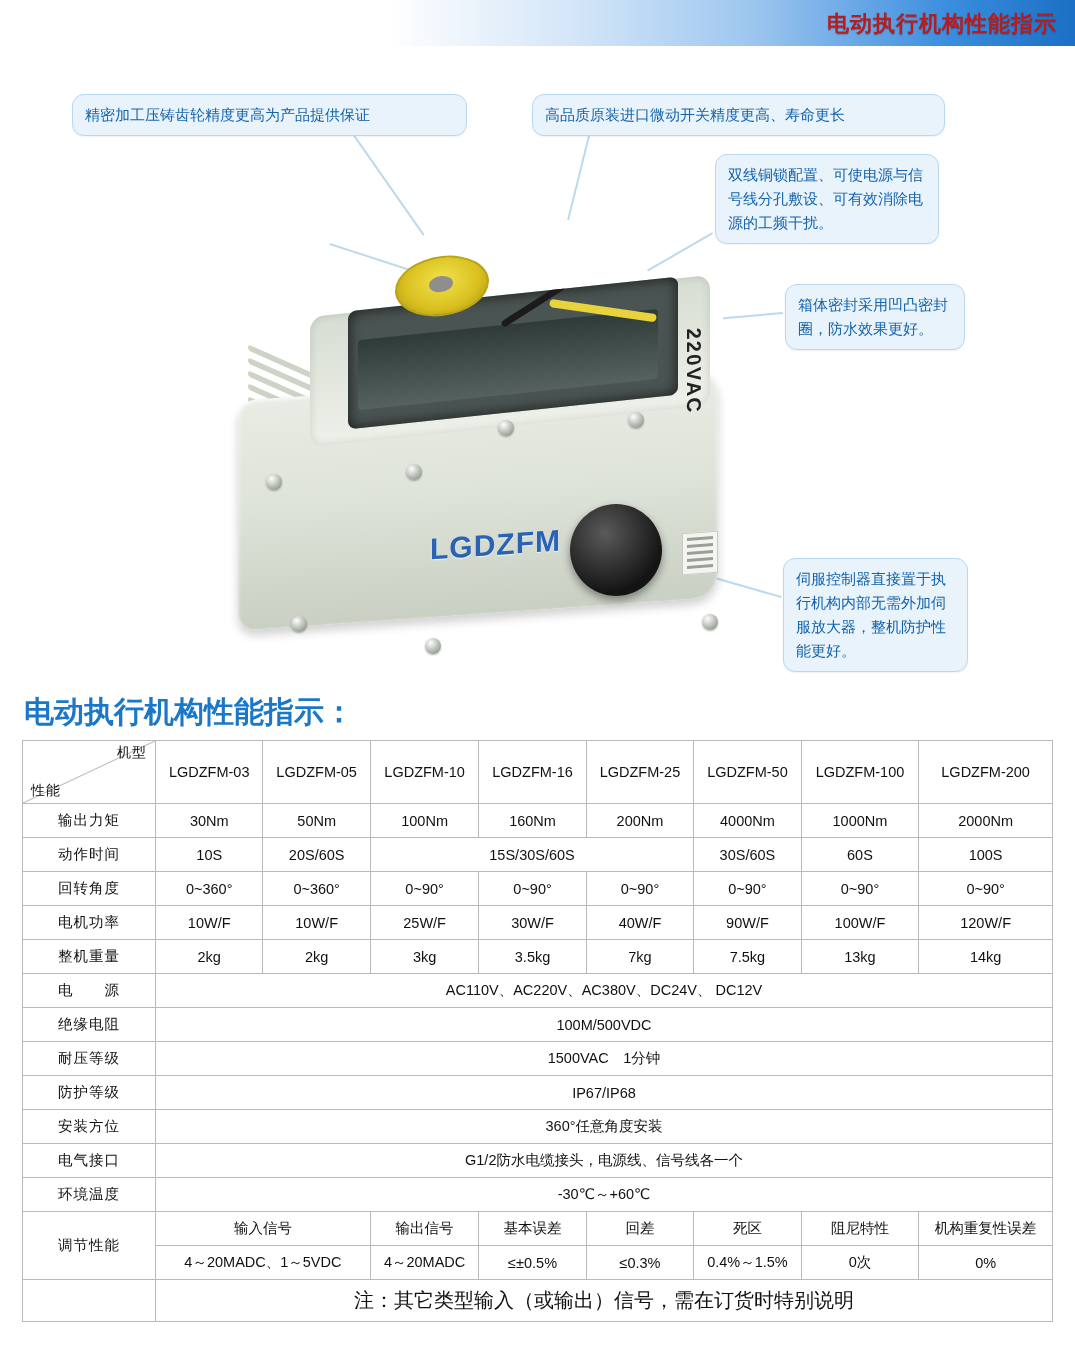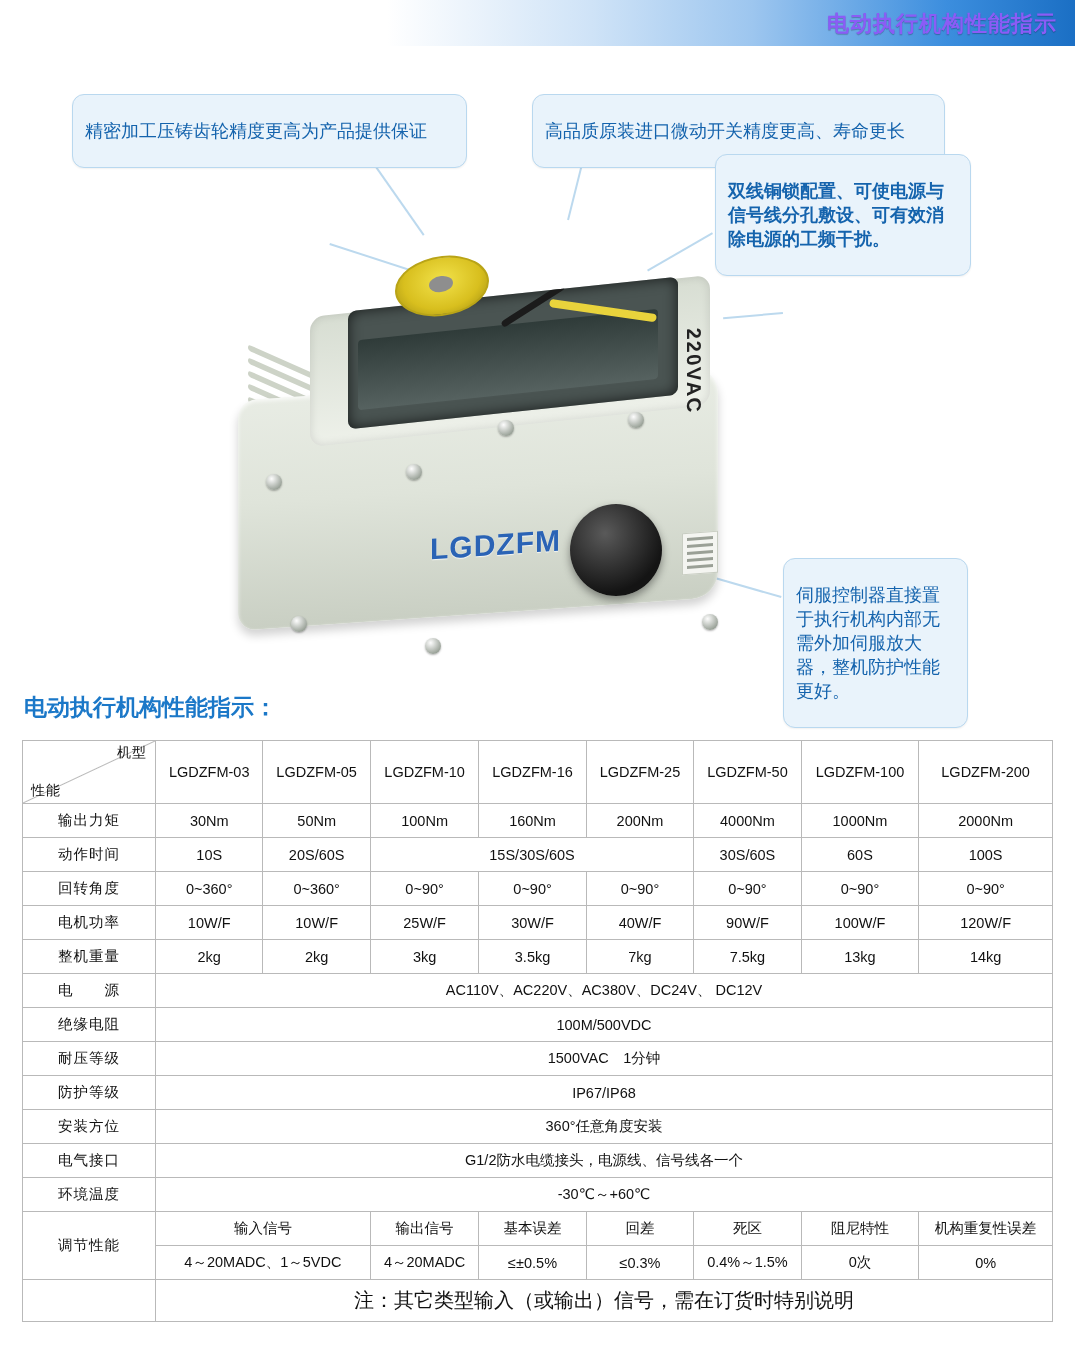--- a/index.html
+++ b/index.html
@@ -15,45 +15,45 @@
   .header{
     position:absolute;left:0;top:0;width:1075px;height:46px;
     background:#ffffff;
   }
   .header .bar{
     position:absolute;right:0;top:0;width:1075px;height:46px;
     background:linear-gradient(to right,#ffffff 0%,#ffffff 36%,#cfe3f7 55%,#9dc6ef 70%,#3c8ede 88%,#1b6fc4 100%);
   }
   .header .title{
     position:absolute;right:18px;top:9px;
-    font-size:22px;font-weight:bold;color:#8b5cf6;
+    font-size:22px;font-weight:bold;color:#b91c1c;
     letter-spacing:1px;
     text-shadow:0 1px 1px rgba(0,0,0,.25);
   }
   
   .photo-area{
     position:absolute;left:0;top:46px;width:1075px;height:640px;
   }
   
   .callout{
     position:absolute;
     background:#e9f3fb;
     border:1px solid #b9d8ef;
     border-radius:12px;
     color:#1463ad;
-    font-size:18px;
+    font-size:15px;
     line-height:24px;
-    padding:24px 12px;
+    padding:8px 12px;
     box-sizing:border-box;
     box-shadow:0 1px 2px rgba(0,0,0,.06);
   }
   .c1{left:72px;top:48px;width:395px;}
   .c2{left:95px;top:150px;width:283px;}
   .c3{left:532px;top:48px;width:413px;}
-  .c4{left:715px;top:108px;width:256px;font-weight:bold;}
+  .c4{left:715px;top:108px;width:224px;}
   .c5{left:785px;top:238px;width:180px;}
   .c6{left:783px;top:512px;width:185px;}
 
   
   .leader{position:absolute;background:#bcd9ee;transform-origin:0 0;height:2px;}
 
   
   .device{
     position:absolute;left:230px;top:190px;width:560px;height:440px;
   }
@@ -135,21 +135,21 @@
   }
   .label-plate{
     position:absolute;left:452px;top:296px;width:34px;height:40px;
     background:#f4f5f1;border:1px solid #c8cdc2;transform:skewY(-4deg);
   }
   .label-plate i{display:block;height:3px;margin:4px 4px;background:#9aa096;}
 
   
   .sec-title{
     position:absolute;left:24px;top:692px;
-    font-size:23px;font-weight:bold;color:#1b78c8;
+    font-size:30px;font-weight:bold;color:#1b78c8;
   }
   
   table.spec{
     position:absolute;left:22px;top:740px;
     width:1031px;
     border-collapse:collapse;
     font-size:14.5px;
     color:#111;
   }
   table.spec td,table.spec th{
@@ -226,20 +226,21 @@
     <div class="bolt" style="left:268px;top:184px;"></div>
     <div class="bolt" style="left:61px;top:380px;"></div>
     <div class="bolt" style="left:195px;top:402px;"></div>
     <div class="bolt" style="left:472px;top:378px;"></div>
     <div class="bolt" style="left:398px;top:176px;"></div>
   </div>
 
   <div class="callout c1">精密加工压铸齿轮精度更高为产品提供保证</div>
   <div class="callout c3">高品质原装进口微动开关精度更高、寿命更长</div>
   <div class="callout c4">双线铜锁配置、可使电源与信号线分孔敷设、可有效消除电源的工频干扰。</div>
+  <div class="callout c5">箱体密封采用凹凸密封圈，防水效果更好。</div>
   <div class="callout c6">伺服控制器直接置于执行机构内部无需外加伺服放大器，整机防护性能更好。</div>
 </div>
 
 <div class="sec-title">电动执行机构性能指示：</div>
 
 <table class="spec">
   <tbody id="spec-body">
       <tr>
         <td class="rowhead corner">
           <div class="diag"></div>

